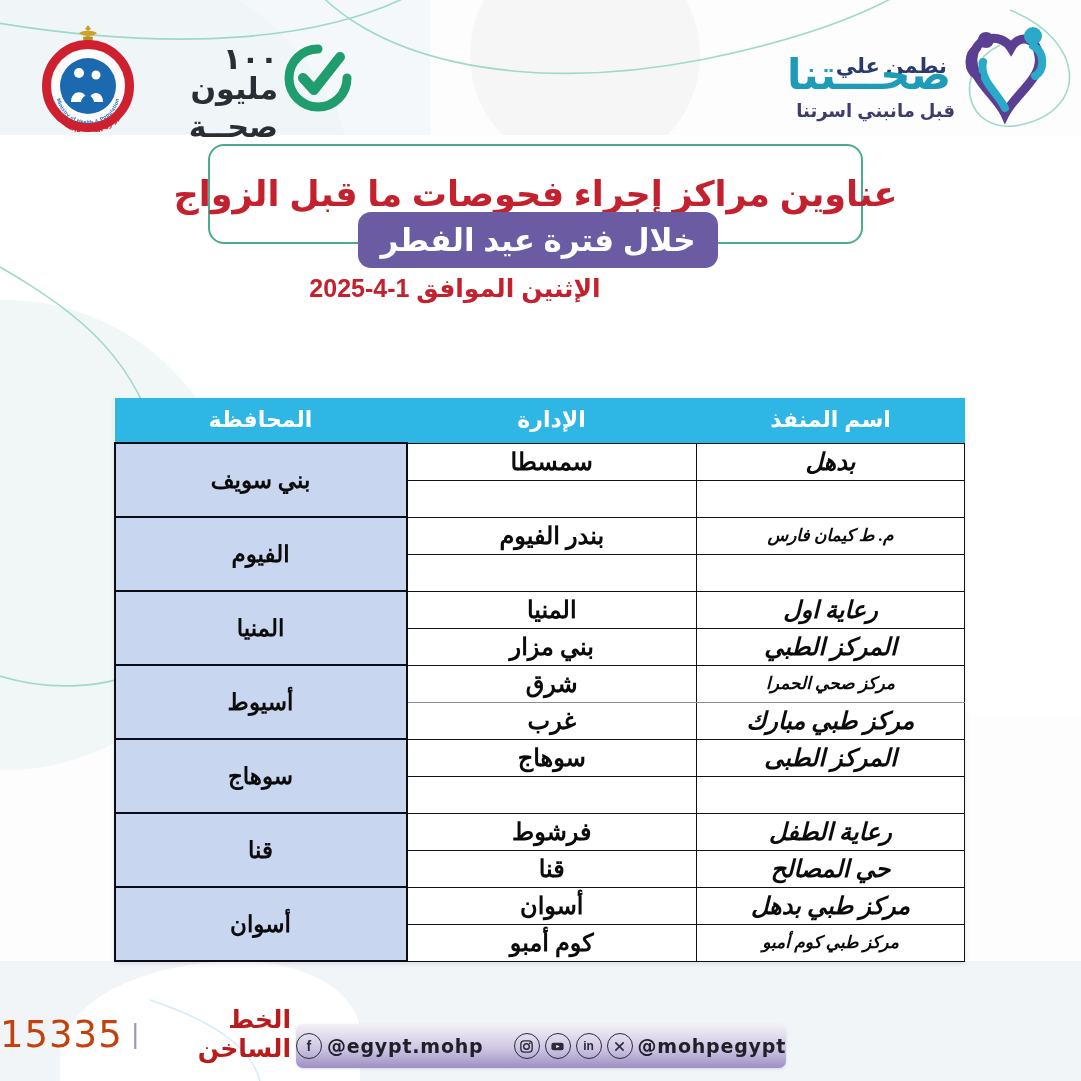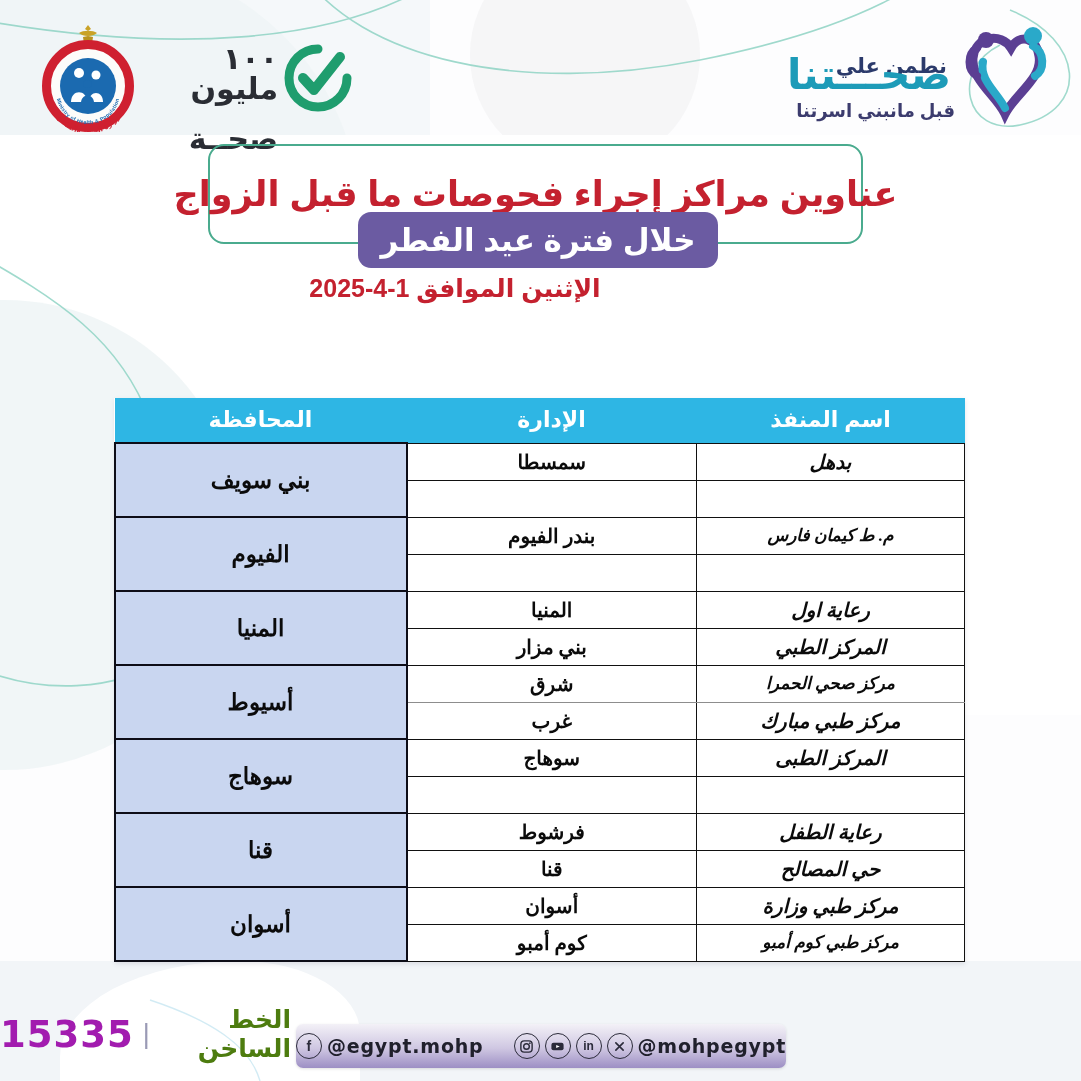--- a/index.html
+++ b/index.html
@@ -72,21 +72,21 @@
   }
 
   .mhealth-logo { position: absolute; left: 152px; top: 42px; width: 200px; height: 80px; }
   .mh-check { position: absolute; right: 0; top: 2px; width: 68px; height: 68px; }
   .mh-txt {
     position: absolute; right: 74px; top: 2px; width: 126px;
     text-align: right; direction: rtl;
     color: #2a2d34; font-weight: 700; line-height: 1.0;
   }
   .mh-l1 { font-size: 30px; letter-spacing: -1px; }
-  .mh-l2 { font-size: 30px; letter-spacing: -1px; margin-top: 20px; }
+  .mh-l2 { font-size: 30px; letter-spacing: -1px; margin-top: 8px; }
 
   .assure-logo { position: absolute; right: 30px; top: 14px; width: 280px; height: 118px; }
   .al-mark { position: absolute; right: 0; top: 4px; width: 98px; height: 110px; }
   .al-top {
     position: absolute; right: 104px; top: 40px;
     font-size: 21px; font-weight: 700; color: #2b3a6b; direction: rtl;
   }
   .al-mid {
     position: absolute; right: 100px; top: 40px;
     font-size: 42px; font-weight: 800; color: #1d9bb8; direction: rtl;
@@ -135,42 +135,42 @@
     font-size: 22px; font-weight: 700; direction: rtl;
     height: 45px; text-align: center; border: none;
   }
   table.mt th.c-gov  { width: 292px; }
   table.mt th.c-adm  { width: 290px; }
   table.mt th.c-unit { width: 268px; }
 
   table.mt td {
     border: 1.6px solid #111111;
     height: 37px; text-align: center; direction: rtl;
-    font-size: 20px; font-weight: 700; color: #0b0b0b;
+    font-size: 24px; font-weight: 700; color: #0b0b0b;
     font-family: "Liberation Serif", "DejaVu Serif", serif;
   }
   table.mt td.gov {
     background: #c9d6f0; font-size: 23px; vertical-align: middle;
     border: 2px solid #0d0d17;
   }
   table.mt td.adm { background: #ffffff; }
   table.mt td.unit { background: #ffffff; font-style: italic; }
   table.mt td.sep-grey { border-bottom-color: #8d8d8d; }
   table.mt td.small { font-size: 17px; }
 
   
   .footer { position: absolute; left: 0; bottom: 0; width: 1081px; height: 72px; z-index: 6; }
   .hotline {
     position: absolute; right: 790px; bottom: 18px;
     display: flex; align-items: center; direction: rtl; gap: 9px;
   }
-  .hot-label { color: #4d7c0f; font-size: 25px; font-weight: 800; }
+  .hot-label { color: #b91c1c; font-size: 25px; font-weight: 800; }
   .hot-bar { color: #9a9ab5; font-size: 27px; font-weight: 400; }
   .hot-num {
-    color: #a21caf; font-size: 37px; font-weight: 700; letter-spacing: 1px;
+    color: #c2410c; font-size: 37px; font-weight: 400; letter-spacing: 1px;
     font-family: "DejaVu Sans", sans-serif;
     text-align: right;
   }
   .social {
     position: absolute; left: 296px; bottom: 13px;
     width: 490px; height: 44px; border-radius: 7px;
     background: linear-gradient(180deg, #f3f1f7 0%, #cfc7e2 55%, #9d8fc4 100%);
     display: flex; align-items: center; justify-content: center; gap: 9px;
     direction: ltr;
     box-shadow: 0 1px 3px rgba(0,0,0,.12);
@@ -340,21 +340,21 @@
           <tr>
             <td class="unit">رعاية الطفل</td>
             <td class="adm">فرشوط</td>
             <td class="gov" rowspan="2">قنا</td>
           </tr>
           <tr>
             <td class="unit">حي المصالح</td>
             <td class="adm">قنا</td>
           </tr>
           <tr>
-            <td class="unit">مركز طبي وزارة</td>
+            <td class="unit">مركز طبي بدهل</td>
             <td class="adm">أسوان</td>
             <td class="gov" rowspan="2">أسوان</td>
           </tr>
           <tr>
             <td class="unit small">مركز طبي كوم أمبو</td>
             <td class="adm">كوم أمبو</td>
           </tr>
         </tbody>
     </table>
   </div>

